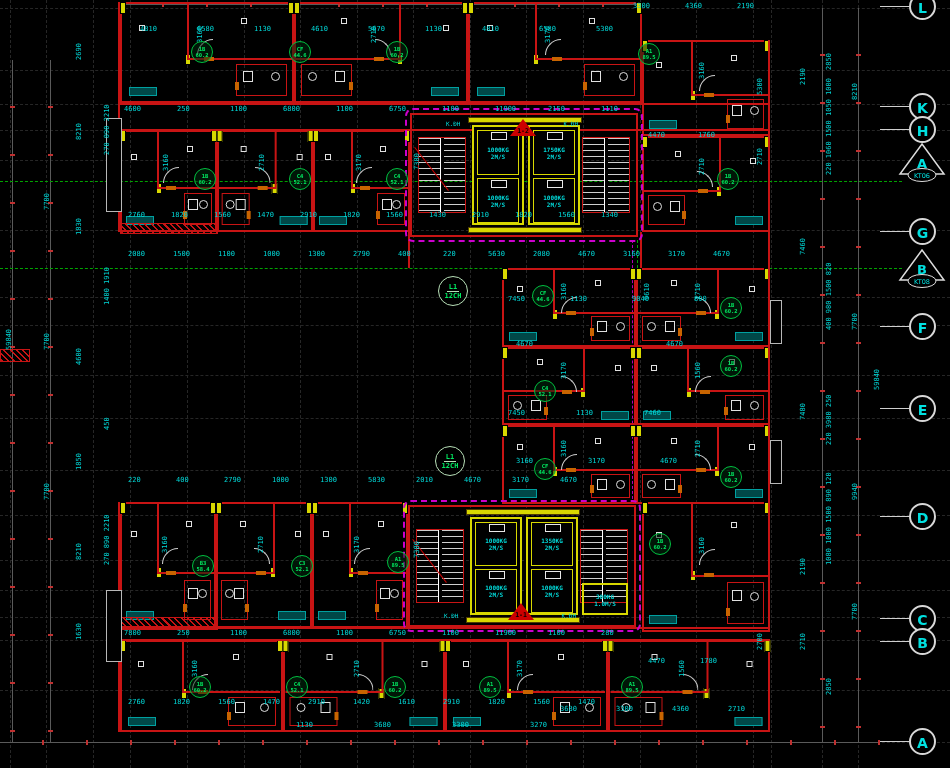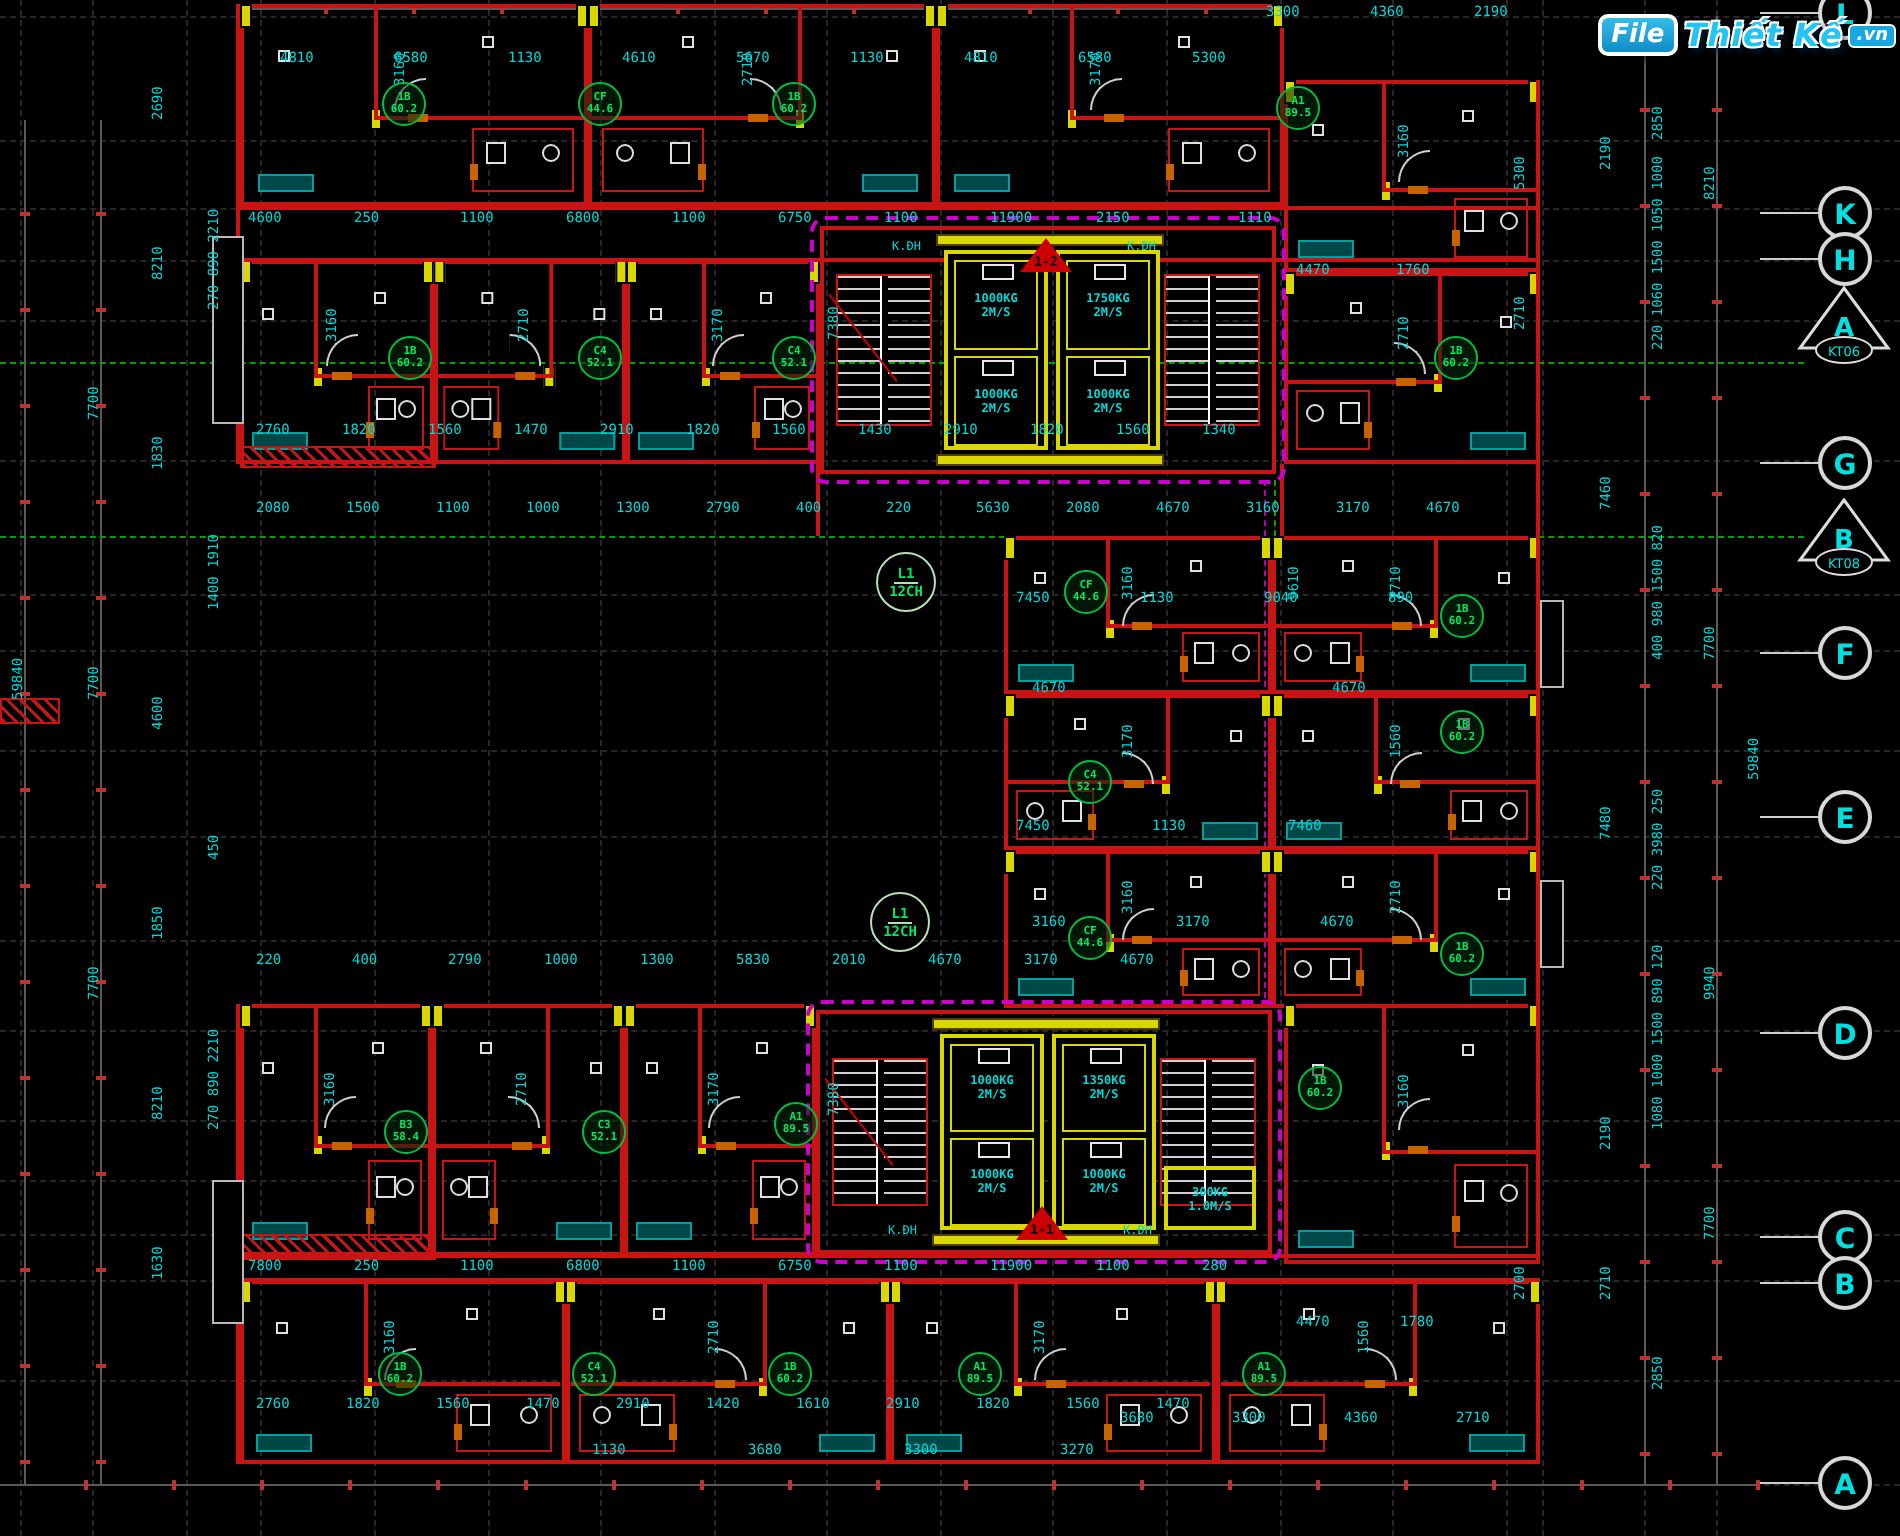--- a/index.html
+++ b/index.html
@@ -73,25 +73,20 @@
        font-size:9px;padding:0 3px;}
   #copyright{position:absolute;left:338px;top:711px;color:#a0aab2;opacity:.92;
        font-family:"Liberation Sans",sans-serif;font-weight:bold;font-size:25px;
        text-shadow:1px 2px 2px #000;z-index:40;letter-spacing:0.5px;}
   svg text{font-family:"DejaVu Sans",sans-serif;}
 </style>
 </head>
 <body>
 
 <div id="canvas">
-  <div id="logo">
-    <span class="chip">File</span>
-    <span class="name">Thiết Kế</span>
-    <span class="tld">.vn</span>
-  </div>
   <div id="render-root">
       <div class="gridv" style="left: 10px;"></div>
       <div class="gridv" style="left: 46px;"></div>
       <div class="gridv" style="left: 93px;"></div>
       <div class="gridv" style="left: 130px;"></div>
       <div class="gridv" style="left: 187px;"></div>
       <div class="gridv" style="left: 244px;"></div>
       <div class="gridv" style="left: 300px;"></div>
       <div class="gridv" style="left: 357px;"></div>
       <div class="gridv" style="left: 413px;"></div>
@@ -679,21 +674,21 @@
       <div class="dim" style="left: 596px; top: 26px;">5300</div>
       <div class="dim" style="left: 124px; top: 106px;">4600</div>
       <div class="dim" style="left: 177px; top: 106px;">250</div>
       <div class="dim" style="left: 230px; top: 106px;">1100</div>
       <div class="dim" style="left: 283px; top: 106px;">6800</div>
       <div class="dim" style="left: 336px; top: 106px;">1100</div>
       <div class="dim" style="left: 389px; top: 106px;">6750</div>
       <div class="dim" style="left: 442px; top: 106px;">1100</div>
       <div class="dim" style="left: 495px; top: 106px;">11900</div>
       <div class="dim" style="left: 548px; top: 106px;">2150</div>
-      <div class="dim" style="left: 601px; top: 106px; margin-left: 18px;">1110</div>
+      <div class="dim" style="left: 601px; top: 106px;">1110</div>
       <div class="dim" style="left: 633px; top: 3px;">3300</div>
       <div class="dim" style="left: 685px; top: 3px;">4360</div>
       <div class="dim" style="left: 737px; top: 3px;">2190</div>
       <div class="dim" style="left: 128px; top: 212px;">2760</div>
       <div class="dim" style="left: 171px; top: 212px;">1820</div>
       <div class="dim" style="left: 214px; top: 212px;">1560</div>
       <div class="dim" style="left: 257px; top: 212px;">1470</div>
       <div class="dim" style="left: 300px; top: 212px;">2910</div>
       <div class="dim" style="left: 343px; top: 212px;">1820</div>
       <div class="dim" style="left: 386px; top: 212px;">1560</div>

